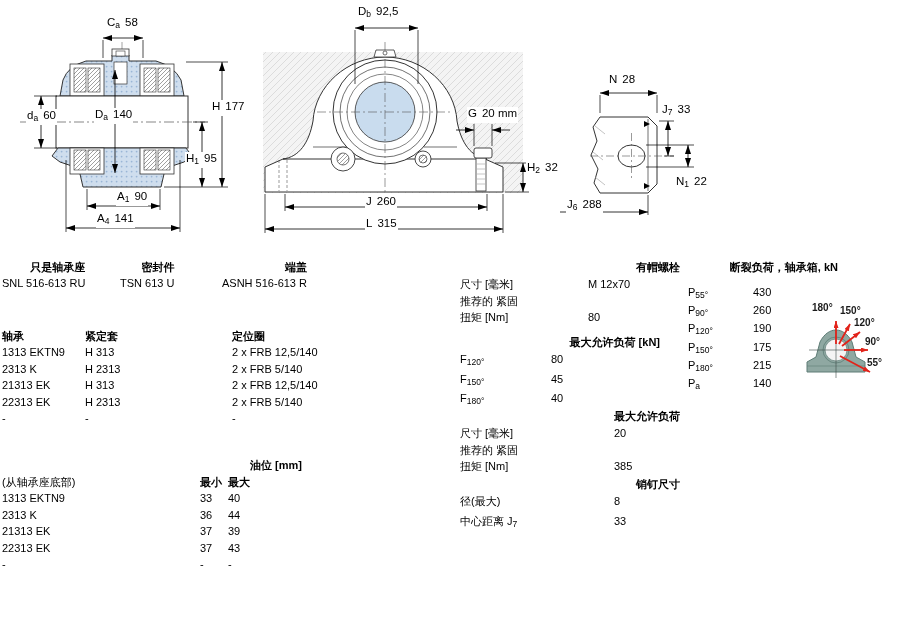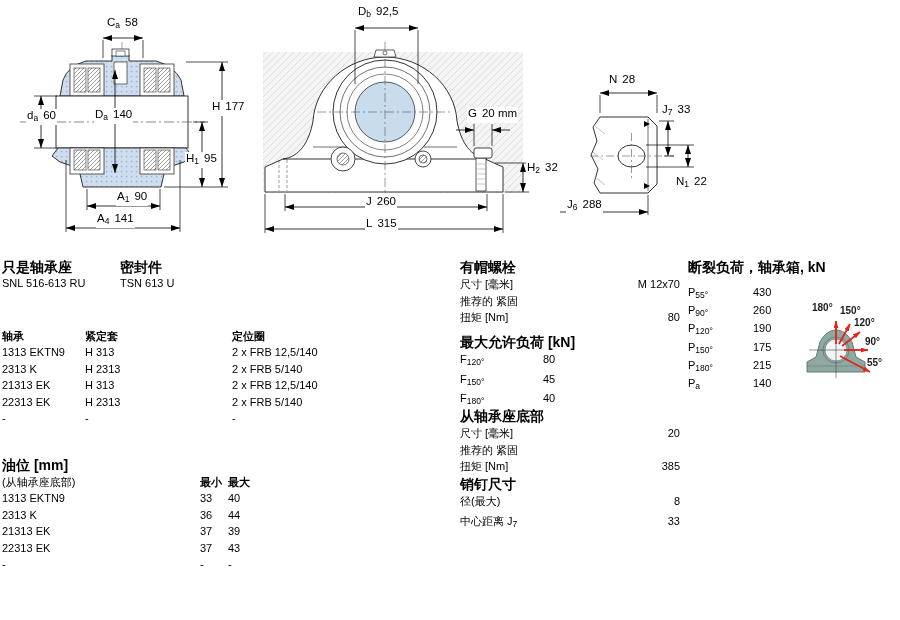--- a/index.html
+++ b/index.html
@@ -5,32 +5,32 @@
   html,body{margin:0;padding:0;background:#fff;}
   #page{position:relative;width:900px;height:620px;background:#fff;overflow:hidden;
         font-family:"Liberation Sans","DejaVu Sans",sans-serif;font-size:11px;color:#000;}
   .abs{position:absolute;}
   svg{position:absolute;display:block;}
   
   .dim{position:absolute;font-size:11.5px;line-height:13px;white-space:nowrap;background:#fff;padding:0 1px;z-index:5;}
   .dim sub{font-size:8.5px;vertical-align:-2px;}
   .dim .v{margin-left:5px;}
   
-  .sec-title{font-weight:bold;font-size:14px;line-height:17px;white-space:nowrap;}
+  .sec-title{font-weight:bold;font-size:11px;line-height:17px;white-space:nowrap;text-align:right;}
   .part{position:absolute;top:259px;white-space:nowrap;}
   .part .sec-title{line-height:16px;}
   .part-val{line-height:17px;}
   .grid3{display:grid;grid-template-columns:83px 147px 1fr;}
   .grid3 div{line-height:16.4px;white-space:nowrap;}
   .gridoil{display:grid;grid-template-columns:198px 28px 1fr;}
   .gridoil div{line-height:16.4px;white-space:nowrap;}
-  .kv{display:flex;line-height:16.5px;white-space:nowrap;justify-content:space-between;}
+  .kv{display:flex;line-height:16.5px;white-space:nowrap;}
   .kv .k{flex:0 0 128px;}
   .kv2 .k{flex:0 0 154px;}
-  .fkv{display:flex;line-height:16.5px;white-space:nowrap;}
+  .fkv{display:flex;line-height:16.5px;white-space:nowrap;gap:8px;}
   .fkv .k{flex:0 0 83px;}
   .fkv sub,.blr sub,.kv sub{font-size:8.5px;vertical-align:-2px;}
   .blr{display:flex;line-height:15.2px;white-space:nowrap;}
   .blr .k{flex:0 0 65px;}
   .bold{font-weight:bold;font-family:Liberation Serif, serif;}
   
   .angle-fig{position:absolute;left:792px;top:296px;width:110px;height:96px;}
   .angle-lbl{position:absolute;font-size:10px;font-weight:600;color:#1b1b1b;white-space:nowrap;z-index:6;}
 </style>
 </head>
@@ -213,20 +213,24 @@
   <span class="dim" style="left:675px;top:175px"><span class="s">N</span><sub>1</sub><span class="v">22</span></span>
   <span class="dim" style="left:566px;top:198px"><span class="s">J</span><sub>6</sub><span class="v">288</span></span>
 
   <div class="part" style="left:2px">
     <div class="sec-title">只是轴承座</div>
     <div class="part-val">SNL 516-613 RU</div>
   </div>
   <div class="part" style="left:120px">
     <div class="sec-title">密封件</div>
     <div class="part-val">TSN 613 U</div>
+  </div>
+  <div class="part" style="left:222px">
+    <div class="sec-title">端盖</div>
+    <div class="part-val">ASNH 516-613 R</div>
   </div>
 
   <div class="abs" style="left:2px;top:328px;width:340px">
     <div class="grid3">
       <div class="bold">轴承</div>
       <div class="bold">紧定套</div>
       <div class="bold">定位圈</div>
       <div>1313 EKTN9</div>
         <div>H 313</div>
         <div>2 x FRB 12,5/140</div>
@@ -295,21 +299,21 @@
         <span class="k"><span>F</span><sub>150°</sub></span>
         <span>45</span>
       </div>
     <div class="fkv">
         <span class="k"><span>F</span><sub>180°</sub></span>
         <span>40</span>
       </div>
   </div>
 
   <div class="abs" style="left:460px;top:408px;width:220px">
-    <div class="sec-title">从轴承座底部</div>
+    <div class="sec-title">最大允许负荷</div>
     <div class="kv kv2">
         <span class="k">尺寸 [毫米]</span>
         <span>20</span>
       </div>
     <div class="kv kv2">
         <span class="k">推荐的 紧固</span>
         <span></span>
       </div>
     <div class="kv kv2">
         <span class="k">扭矩 [Nm]</span>

